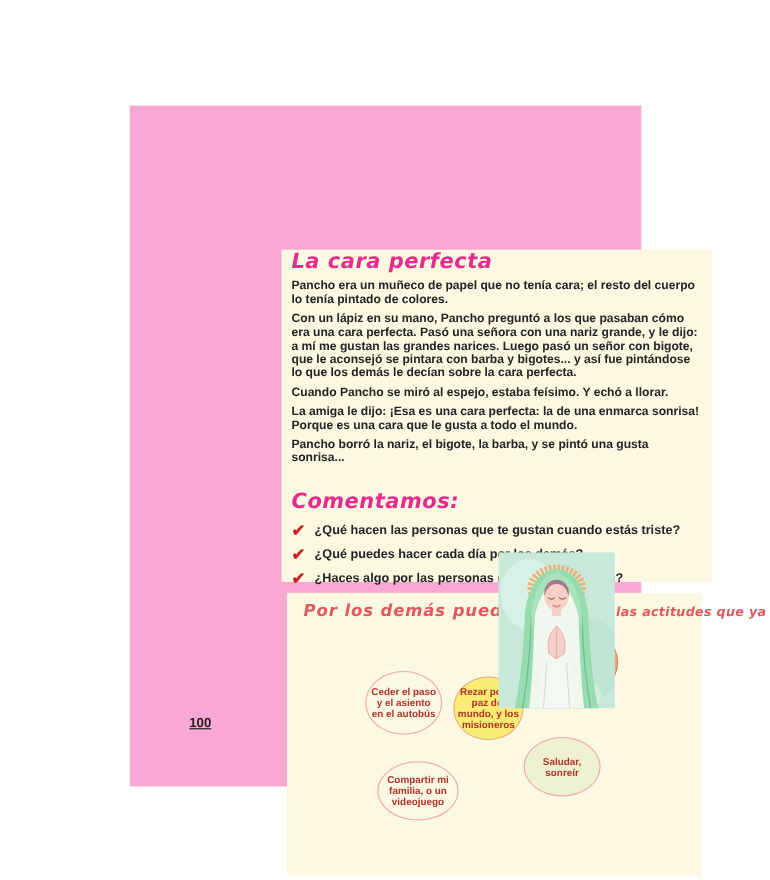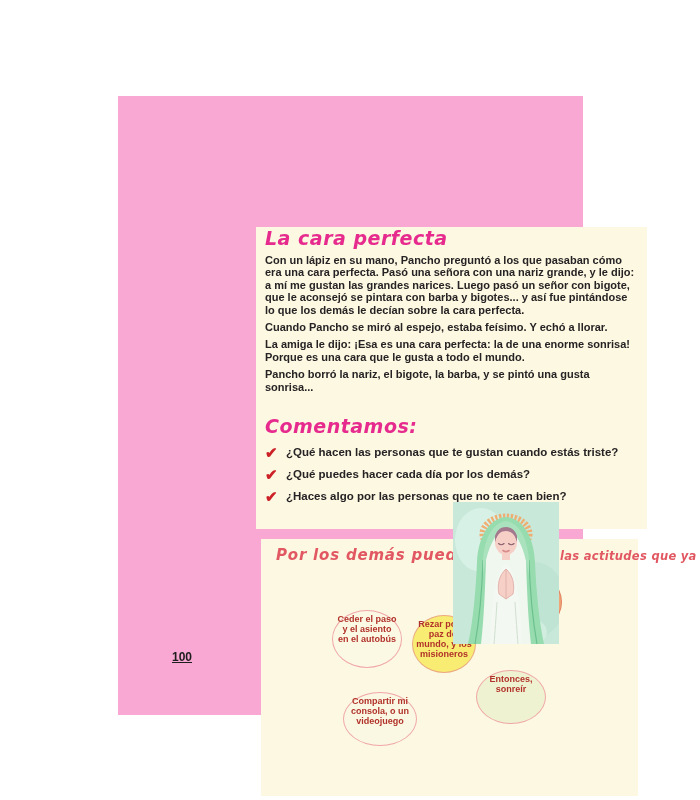--- a/index.html
+++ b/index.html
@@ -39,21 +39,21 @@
     font-family:"DejaVu Sans", sans-serif; font-style:italic; font-weight:bold;
     color:#e25862; font-size:15px; letter-spacing:0.8px;
   }
   .activity-subtitle {
     font-family:"DejaVu Sans", sans-serif; font-style:italic; font-weight:bold;
     color:#e25862; font-size:11.5px; letter-spacing:0.3px;
   }
 
   .bubble {
     position:absolute; border-radius:50%;
-    display:flex; justify-content:center; text-align:center;
+    display:flex; align-items:center; justify-content:center; text-align:center;
     font-weight:bold; color:#b1322a; font-size:9px; line-height:10px; padding:3px;
   }
   .bubble-1 { left:235px; top:33px;  width:66px; height:60px; background:#f2a678; border:1.6px solid #e0805f; color:#9e2e22; }
   .bubble-2 { left:71px;  top:71px;  width:70px; height:58px; background:#fbf9e4; border:1.6px solid #f0a6a8; }
   .bubble-3 { left:151px; top:76px;  width:64px; height:58px; background:#f8ec72; border:1.6px solid #eaaa80; }
   .bubble-4 { left:215px; top:131px; width:70px; height:54px; background:#eef2d0; border:1.6px solid #f0a6a8; }
   .bubble-5 { left:82px;  top:153px; width:74px; height:54px; background:#faf8e3; border:1.6px solid #f0a6a8; }
 
   .virgin { position:absolute; left:453px; top:502px; width:106px; height:142px; }
 
@@ -64,23 +64,24 @@
 </style>
 </head>
 <body>
 
 <div class="canvas">
 
   <div class="book-page">
 
     <div class="panel panel-story">
       <div class="script-title">La cara perfecta</div>
+      <p class="story-par">Pancho era un muñeco de papel que no tenía cara; el resto del cuerpo lo tenía pintado de colores.</p>
       <p class="story-par">Con un lápiz en su mano, Pancho preguntó a los que pasaban cómo era una cara perfecta. Pasó una señora con una nariz grande, y le dijo: a mí me gustan las grandes narices. Luego pasó un señor con bigote, que le aconsejó se pintara con barba y bigotes... y así fue pintándose lo que los demás le decían sobre la cara perfecta.</p>
       <p class="story-par">Cuando Pancho se miró al espejo, estaba feísimo. Y echó a llorar.</p>
-      <p class="story-par">La amiga le dijo: ¡Esa es una cara perfecta: la de una enorme sonrisa! Porque es una cara que le gusta a todo el mundo.</p>
+      <p class="story-par">La amiga le dijo: ¡Esa es una cara perfecta: la de una enmarca sonrisa! Porque es una cara que le gusta a todo el mundo.</p>
       <p class="story-par">Pancho borró la nariz, el bigote, la barba, y se pintó una gusta sonrisa...</p>
 
       <div class="script-title comments-title">Comentamos:</div>
 
       <div class="q-row">
         <span class="q-check">✔</span>
         <span class="q-text">¿Qué hacen las personas que te gustan cuando estás triste?</span>
       </div>
       <div class="q-row">
         <span class="q-check">✔</span>
@@ -101,24 +102,24 @@
       <div class="bubble bubble-1">
         <span>Rezar un Avemaría por los amigos, la familia</span>
       </div>
       <div class="bubble bubble-2">
         <span>Ceder el paso y el asiento en el autobús</span>
       </div>
       <div class="bubble bubble-3">
         <span>Rezar por la paz del mundo, y los misioneros</span>
       </div>
       <div class="bubble bubble-4">
-        <span>Entonces, sonreír</span>
+        <span>Saludar, sonreír</span>
       </div>
       <div class="bubble bubble-5">
-        <span>Compartir mi consola, o un videojuego</span>
+        <span>Compartir mi familia, o un videojuego</span>
       </div>
     </div>
 
     <div class="virgin" style="left:335px; top:406px;">
       <svg viewBox="0 0 106 142" width="106" height="142">
         <rect width="106" height="142" fill="#c8e8da"></rect>
         <ellipse cx="28" cy="38" rx="26" ry="32" fill="#dcf2e8" opacity="0.8"></ellipse>
         <ellipse cx="82" cy="98" rx="30" ry="38" fill="#bce3d2" opacity="0.7"></ellipse>
         <ellipse cx="60" cy="130" rx="34" ry="18" fill="#d5efe2" opacity="0.8"></ellipse>
 

